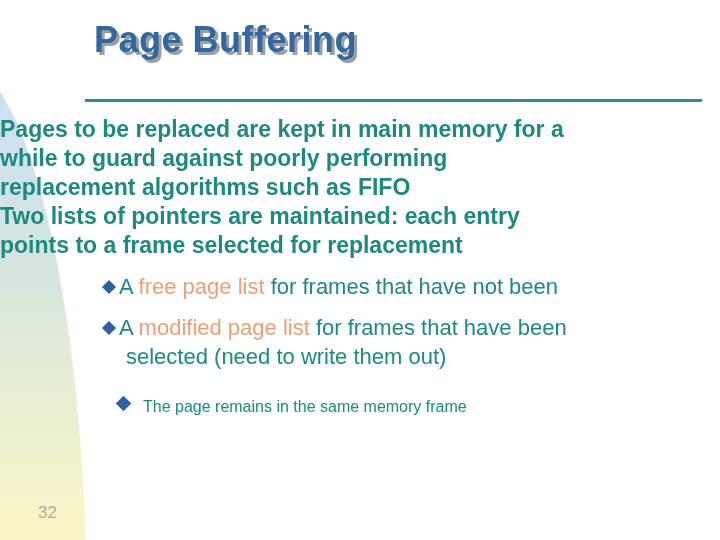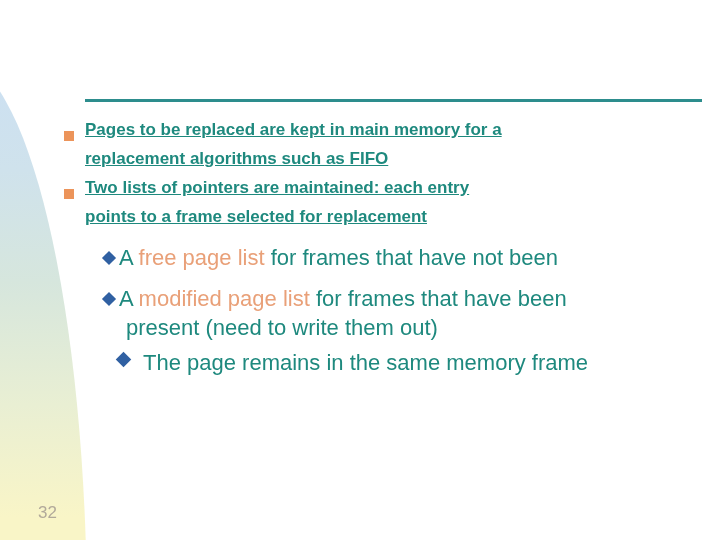--- a/index.html
+++ b/index.html
@@ -49,37 +49,35 @@
   .content {
     position: absolute;
     left: 0;
     top: 115px;
     right: 0;
     color: var(--c-body, #1e897e);
   }
   .bullet { position: relative; }
   .bullet .line { white-space: nowrap; }
   .level1 {
-    margin-left: 85px;
-    font-size: 17px;
+    font-size: 23px;
     line-height: 29px;
     font-weight: bold;
-    text-decoration: underline;
   }
   .level2 {
     margin-left: 119px;
     margin-top: 12px;
     font-size: 22px;
     line-height: 29px;
   }
   .level2 .line + .line { padding-left: 7px; }
   .level3 {
     margin-left: 143px;
-    margin-top: 8px;
-    font-size: 22px;
+    margin-top: 23px;
+    font-size: 16px;
     line-height: 26px;
   }
   .marker { position: absolute; display: block; }
   .marker-square {
     left: -21px;
     top: 16px;
     width: 10px;
     height: 10px;
     background: var(--c-square-bullet, #ec945a);
   }
@@ -106,40 +104,42 @@
     top: 503px;
     font-size: 17px;
     color: var(--c-page-number, #b1a99a);
   }
 </style>
 </head>
 <body>
 
 <div class="slide">
   <div class="decoration"></div>
+  <div class="title">Page Buffering</div>
   <div class="divider"></div>
   <div class="content">
       <div class="bullet level1">
         <span class="marker marker-square"></span>
         <div class="line"><span>Pages to be replaced are kept in main memory for a</span></div>
+        <div class="line"><span>while to guard against poorly performing</span></div>
         <div class="line"><span>replacement algorithms such as FIFO</span></div>
       </div>
       <div class="bullet level1">
         <span class="marker marker-square"></span>
         <div class="line"><span>Two lists of pointers are maintained: each entry</span></div>
         <div class="line"><span>points to a frame selected for replacement</span></div>
       </div>
       <div class="bullet level2">
         <span class="marker marker-diamond"></span>
         <div class="line"><span>A </span><span class="hl">free page list</span><span> for frames that have not been</span></div>
       </div>
       <div class="bullet level2">
         <span class="marker marker-diamond"></span>
         <div class="line"><span>A </span><span class="hl">modified page list</span><span> for frames that have been</span></div>
-        <div class="line"><span>present (need to write them out)</span></div>
+        <div class="line"><span>selected (need to write them out)</span></div>
       </div>
       <div class="bullet level3">
         <span class="marker marker-diamond"></span>
         <div class="line"><span>The page remains in the same memory frame</span></div>
       </div>
     </div>
   <div class="page-number">32</div>
 </div>
 
 </body></html>

